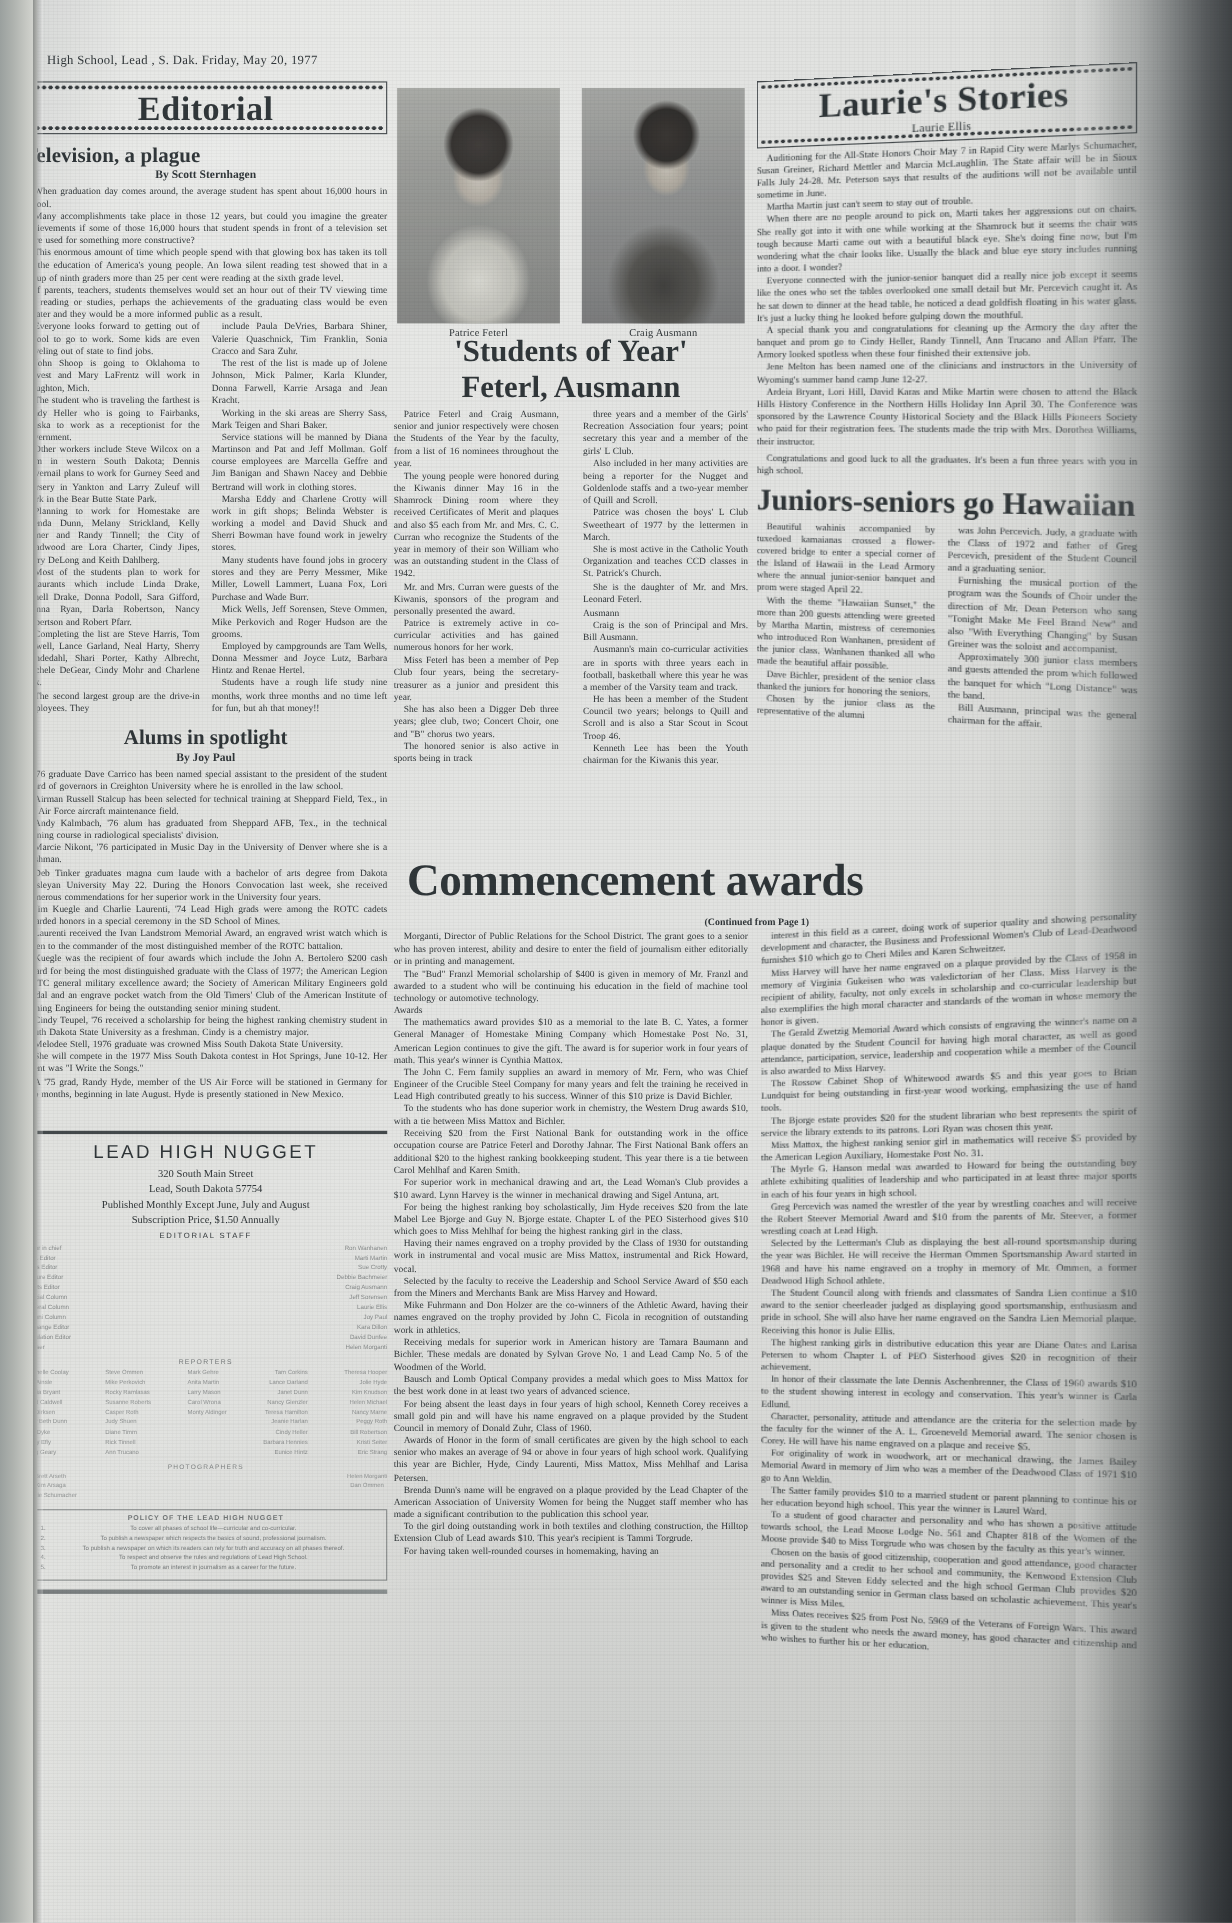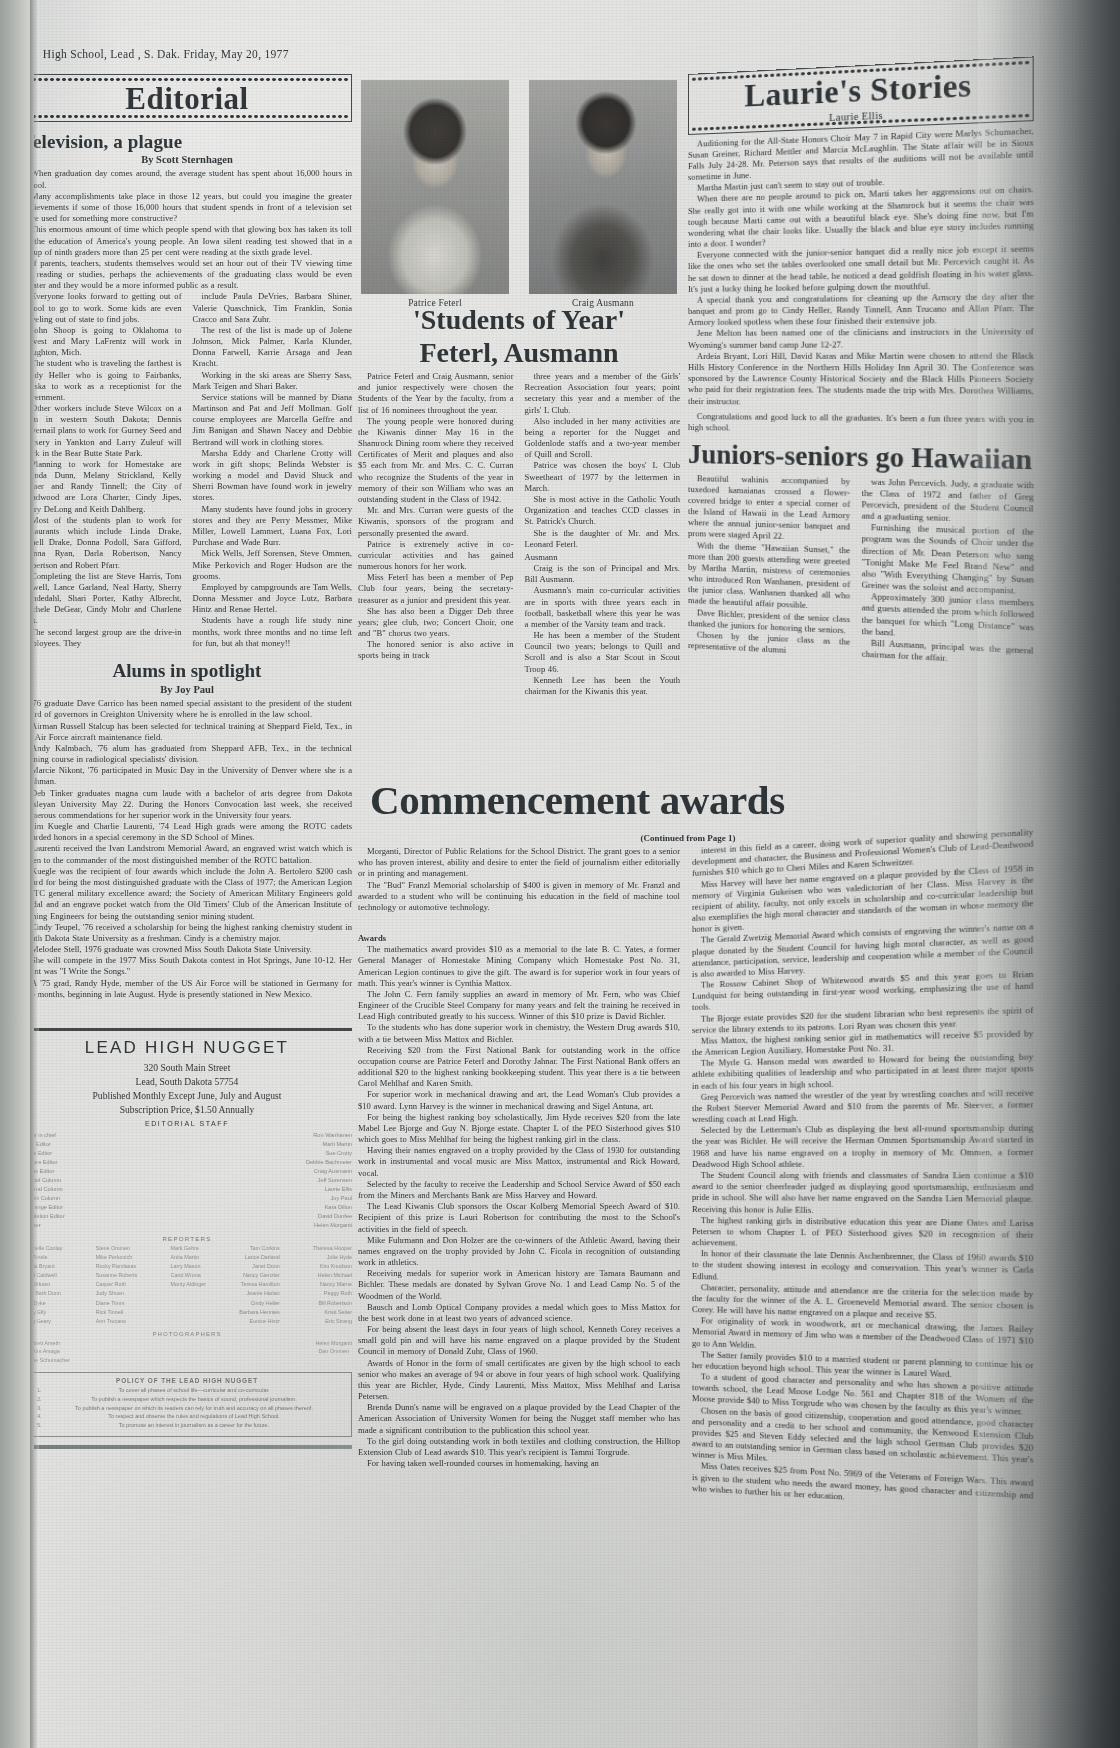--- a/index.html
+++ b/index.html
@@ -403,21 +403,21 @@
       </div>
       <div class="photo p2">
         <div class="frame"></div>
         <div class="cap">Craig Ausmann</div>
       </div>
     </div>
 
     <h2 class="bighed" style="margin-top:-2px;font-size:28px;">'Students of Year'</h2>
     <h2 class="bighed" style="margin-top:4px;font-size:28px;">Feterl, Ausmann</h2>
 
-    <div style="display:flex;gap:11px;margin-top:4px;justify-content:center;">
+    <div style="display:flex;gap:22px;margin-top:4px;justify-content:center;">
       <div style="flex:1;">
         <p class="body">Patrice Feterl and Craig Ausmann, senior and junior respectively were chosen the Students of the Year by the faculty, from a list of 16 nominees throughout the year.</p>
         <p class="body">The young people were honored during the Kiwanis dinner May 16 in the Shamrock Dining room where they received Certificates of Merit and plaques and also $5 each from Mr. and Mrs. C. C. Curran who recognize the Students of the year in memory of their son William who was an outstanding student in the Class of 1942.</p>
         <p class="body">Mr. and Mrs. Curran were guests of the Kiwanis, sponsors of the program and personally presented the award.</p>
         <p class="body">Patrice is extremely active in co-curricular activities and has gained numerous honors for her work.</p>
         <p class="body">Miss Feterl has been a member of Pep Club four years, being the secretary-treasurer as a junior and president this year.</p>
         <p class="body">She has also been a Digger Deb three years; glee club, two; Concert Choir, one and "B" chorus two years.</p>
         <p class="body">The honored senior is also active in sports being in track</p>
       </div>
       <div style="flex:1;">
@@ -473,30 +473,29 @@
 
   <div style="position:absolute;left:358px;top:768px;width:660px;">
     <h2 style="margin:12px;font-size:41px;font-weight:700;letter-spacing:-.4px;line-height:1;">Commencement awards</h2>
     <div style="text-align:center;font-size:9px;font-weight:700;margin:2px 0 3px;">(Continued from Page 1)</div>
 
     <div style="display:flex;gap:12px;">
 
       <div style="width:322px;">
         <p class="body">Morganti, Director of Public Relations for the School District. The grant goes to a senior who has proven interest, ability and desire to enter the field of journalism either editorially or in printing and management.</p>
         <p class="body">The "Bud" Franzl Memorial scholarship of $400 is given in memory of Mr. Franzl and awarded to a student who will be continuing his education in the field of machine tool technology or automotive technology.</p>
-        <p class="body noind" style="margin-top:20px;font-weight:700;">Awards</p>
+        <p class="body noind" style="margin-top:0;font-weight:400;">Awards</p>
         <p class="body">The mathematics award provides $10 as a memorial to the late B. C. Yates, a former General Manager of Homestake Mining Company which Homestake Post No. 31, American Legion continues to give the gift. The award is for superior work in four years of math. This year's winner is Cynthia Mattox.</p>
         <p class="body">The John C. Fern family supplies an award in memory of Mr. Fern, who was Chief Engineer of the Crucible Steel Company for many years and felt the training he received in Lead High contributed greatly to his success. Winner of this $10 prize is David Bichler.</p>
         <p class="body">To the students who has done superior work in chemistry, the Western Drug awards $10, with a tie between Miss Mattox and Bichler.</p>
         <p class="body">Receiving $20 from the First National Bank for outstanding work in the office occupation course are Patrice Feterl and Dorothy Jahnar. The First National Bank offers an additional $20 to the highest ranking bookkeeping student. This year there is a tie between Carol Mehlhaf and Karen Smith.</p>
         <p class="body">For superior work in mechanical drawing and art, the Lead Woman's Club provides a $10 award. Lynn Harvey is the winner in mechanical drawing and Sigel Antuna, art.</p>
         <p class="body">For being the highest ranking boy scholastically, Jim Hyde receives $20 from the late Mabel Lee Bjorge and Guy N. Bjorge estate. Chapter L of the PEO Sisterhood gives $10 which goes to Miss Mehlhaf for being the highest ranking girl in the class.</p>
         <p class="body">Having their names engraved on a trophy provided by the Class of 1930 for outstanding work in instrumental and vocal music are Miss Mattox, instrumental and Rick Howard, vocal.</p>
         <p class="body">Selected by the faculty to receive the Leadership and School Service Award of $50 each from the Miners and Merchants Bank are Miss Harvey and Howard.</p>
-        <p class="body">The Lead Kiwanis Club sponsors the Oscar Kolberg Memorial Speech Award of $10. Recipient of this prize is Lauri Robertson for contributing the most to the School's activities in the field of speech.</p>
         <p class="body">Mike Fuhrmann and Don Holzer are the co-winners of the Athletic Award, having their names engraved on the trophy provided by John C. Ficola in recognition of outstanding work in athletics.</p>
         <p class="body">Receiving medals for superior work in American history are Tamara Baumann and Bichler. These medals are donated by Sylvan Grove No. 1 and Lead Camp No. 5 of the Woodmen of the World.</p>
         <p class="body">Bausch and Lomb Optical Company provides a medal which goes to Miss Mattox for the best work done in at least two years of advanced science.</p>
         <p class="body">For being absent the least days in four years of high school, Kenneth Corey receives a small gold pin and will have his name engraved on a plaque provided by the Student Council in memory of Donald Zuhr, Class of 1960.</p>
         <p class="body">Awards of Honor in the form of small certificates are given by the high school to each senior who makes an average of 94 or above in four years of high school work. Qualifying this year are Bichler, Hyde, Cindy Laurenti, Miss Mattox, Miss Mehlhaf and Larisa Petersen.</p>
         <p class="body">Brenda Dunn's name will be engraved on a plaque provided by the Lead Chapter of the American Association of University Women for being the Nugget staff member who has made a significant contribution to the publication this school year.</p>
         <p class="body">To the girl doing outstanding work in both textiles and clothing construction, the Hilltop Extension Club of Lead awards $10. This year's recipient is Tammi Torgrude.</p>
         <p class="body">For having taken well-rounded courses in homemaking, having an</p>
       </div>
 

